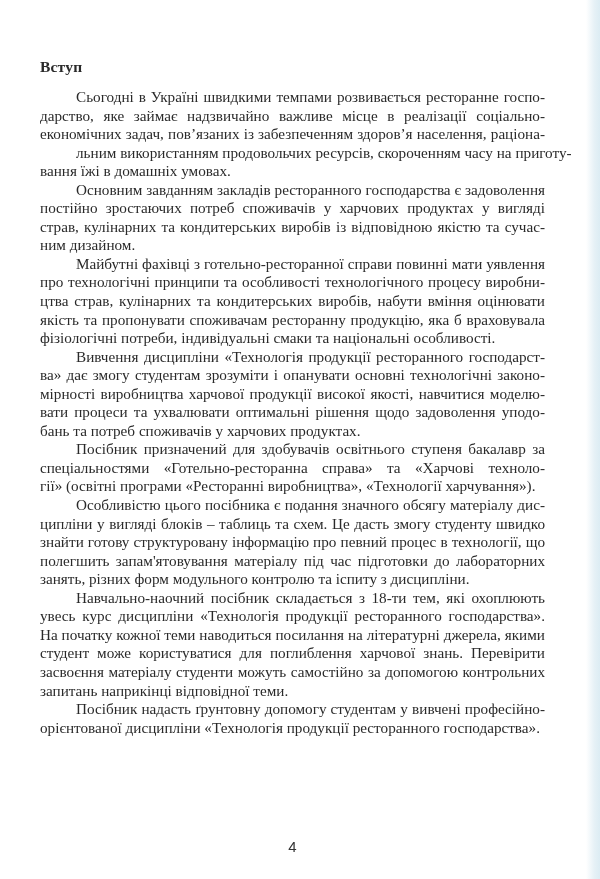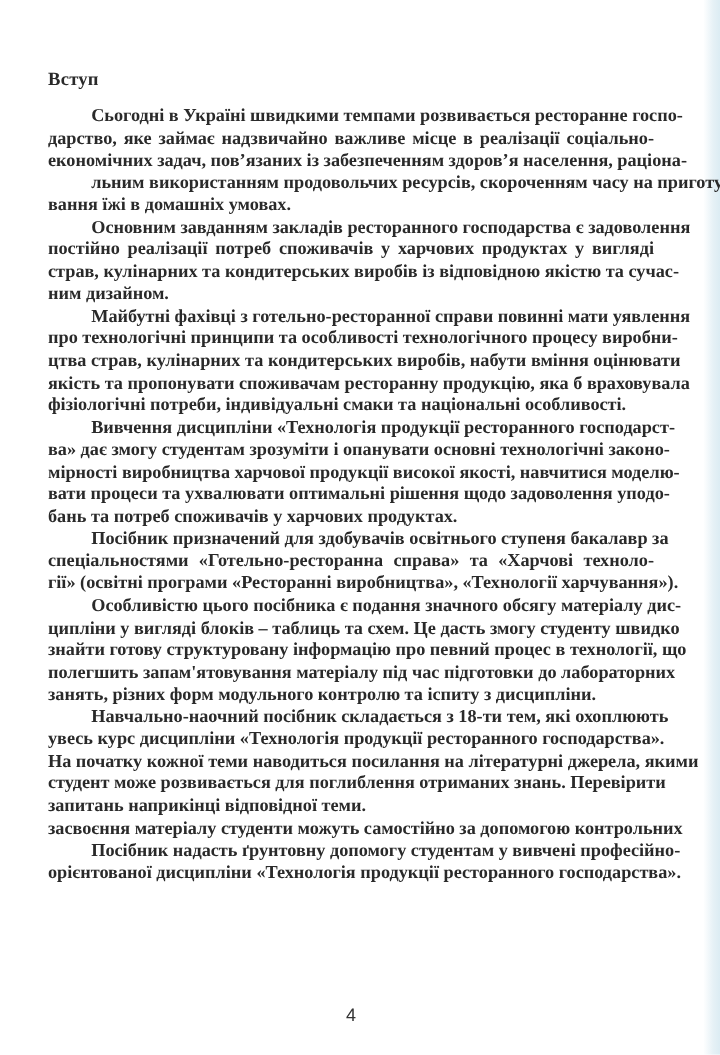--- a/index.html
+++ b/index.html
@@ -37,21 +37,20 @@
       text-align: left;
       font-weight: bold;
       font-size: 15.5px;
       letter-spacing: 0.2px;
     }
     .body-text {
       position: absolute;
       top: 88px;
       left: 0;
       width: 505px;
-      font-weight: bold;
     }
     .line {
       height: 18.55px;
       line-height: 18.55px;
       font-size: 15.2px;
       text-align: justify;
       text-align-last: justify;
       white-space: nowrap;
       overflow: visible;
     }
@@ -85,21 +84,21 @@
     <div>
       <div class="line indent" style="white-space: nowrap;"><span>Сьогодні в Україні швидкими темпами розвивається ресторанне госпо-</span></div>
       <div class="line" style="white-space: nowrap;"><span>дарство, яке займає надзвичайно важливе місце в реалізації соціально-</span></div>
       <div class="line" style="white-space: nowrap;"><span>економічних задач, пов’язаних із забезпеченням здоров’я населення, раціона-</span></div>
       <div class="line" style="white-space: nowrap; margin-left: 36px;"><span>льним використанням продовольчих ресурсів, скороченням часу на приготу-</span></div>
       <div class="line last" style="white-space: nowrap;"><span>вання їжі в домашніх умовах.</span></div>
     </div>
 
     <div>
       <div class="line indent" style="white-space: nowrap;"><span>Основним завданням закладів ресторанного господарства є задоволення</span></div>
-      <div class="line" style="white-space: nowrap;"><span>постійно реалізації потреб споживачів у харчових продуктах у вигляді</span></div>
+      <div class="line" style="white-space: nowrap;"><span>постійно зростаючих потреб споживачів у харчових продуктах у вигляді</span></div>
       <div class="line" style="white-space: nowrap;"><span>страв, кулінарних та кондитерських виробів із відповідною якістю та сучас-</span></div>
       <div class="line last" style="white-space: nowrap;"><span>ним дизайном.</span></div>
     </div>
 
     <div>
       <div class="line indent" style="white-space: nowrap;"><span>Майбутні фахівці з готельно-ресторанної справи повинні мати уявлення</span></div>
       <div class="line" style="white-space: nowrap;"><span>про технологічні принципи та особливості технологічного процесу виробни-</span></div>
       <div class="line" style="white-space: nowrap;"><span>цтва страв, кулінарних та кондитерських виробів, набути вміння оцінювати</span></div>
       <div class="line" style="white-space: nowrap;"><span>якість та пропонувати споживачам ресторанну продукцію, яка б враховувала</span></div>
       <div class="line last" style="white-space: nowrap;"><span>фізіологічні потреби, індивідуальні смаки та національні особливості.</span></div>
@@ -124,23 +123,23 @@
       <div class="line" style="white-space: nowrap;"><span>ципліни у вигляді блоків – таблиць та схем. Це дасть змогу студенту швидко</span></div>
       <div class="line" style="white-space: nowrap;"><span>знайти готову структуровану інформацію про певний процес в технології, що</span></div>
       <div class="line" style="white-space: nowrap;"><span>полегшить запам'ятовування матеріалу під час підготовки до лабораторних</span></div>
       <div class="line last" style="white-space: nowrap;"><span>занять, різних форм модульного контролю та іспиту з дисципліни.</span></div>
     </div>
 
     <div>
       <div class="line indent" style="white-space: nowrap;"><span>Навчально-наочний посібник складається з 18-ти тем, які охоплюють</span></div>
       <div class="line" style="white-space: nowrap;"><span>увесь курс дисципліни «Технологія продукції ресторанного господарства».</span></div>
       <div class="line" style="white-space: nowrap;"><span>На початку кожної теми наводиться посилання на літературні джерела, якими</span></div>
-      <div class="line" style="white-space: nowrap;"><span>студент може розвивається для поглиблення отриманих знань. Перевірити</span></div>
+      <div class="line" style="white-space: nowrap;"><span>студент може користуватися для поглиблення харчової знань. Перевірити</span></div>
+      <div class="line" style="white-space: nowrap;"><span>засвоєння матеріалу студенти можуть самостійно за допомогою контрольних</span></div>
       <div class="line last" style="white-space: nowrap;"><span>запитань наприкінці відповідної теми.</span></div>
-      <div class="line" style="white-space: nowrap;"><span>засвоєння матеріалу студенти можуть самостійно за допомогою контрольних</span></div>
     </div>
 
     <div>
       <div class="line indent" style="white-space: nowrap;"><span>Посібник надасть ґрунтовну допомогу студентам у вивчені професійно-</span></div>
       <div class="line last" style="white-space: nowrap;"><span>орієнтованої дисципліни «Технологія продукції ресторанного господарства».</span></div>
     </div>
   </div>
 
   <div class="page-number">4</div>
 </div>

